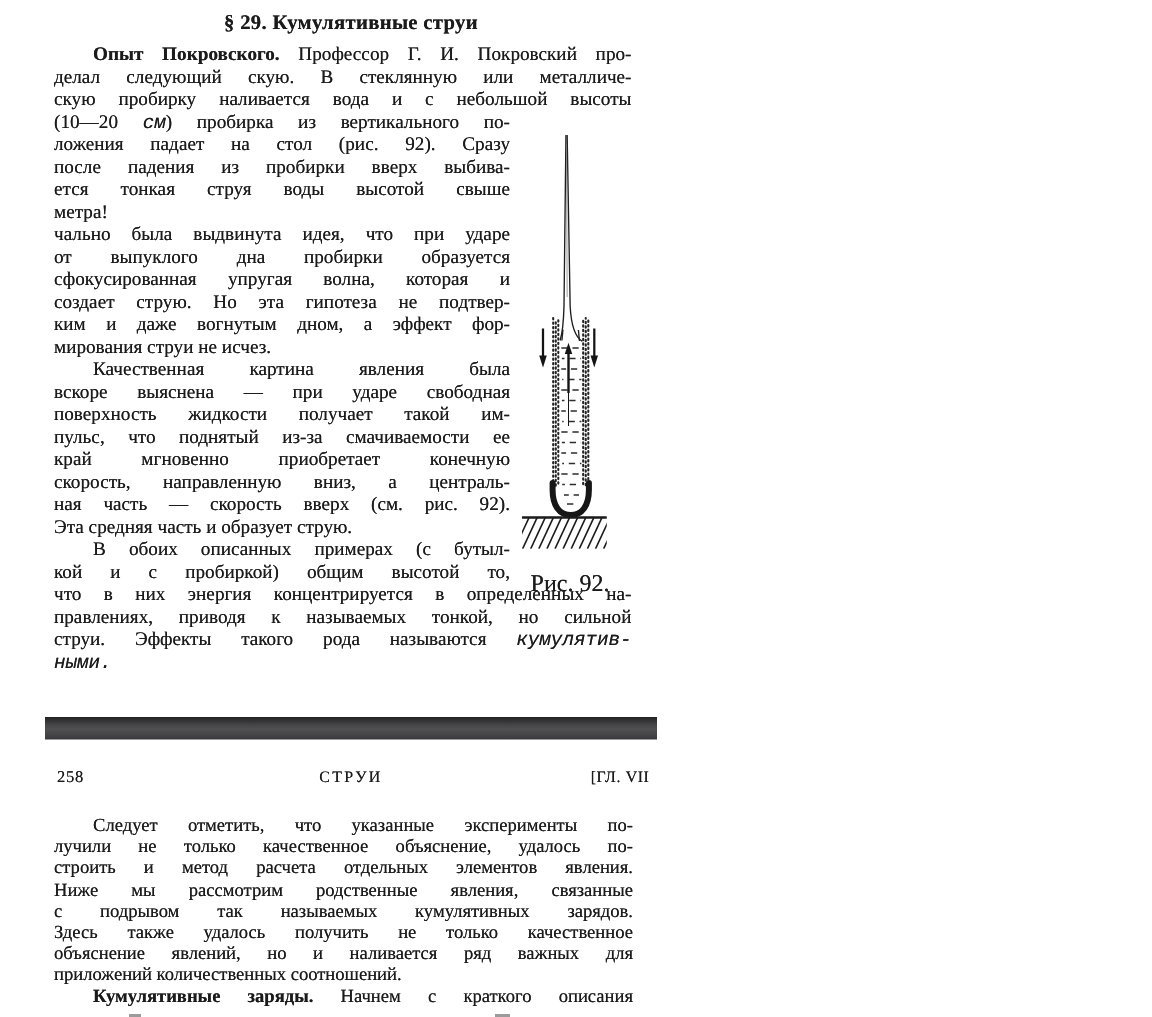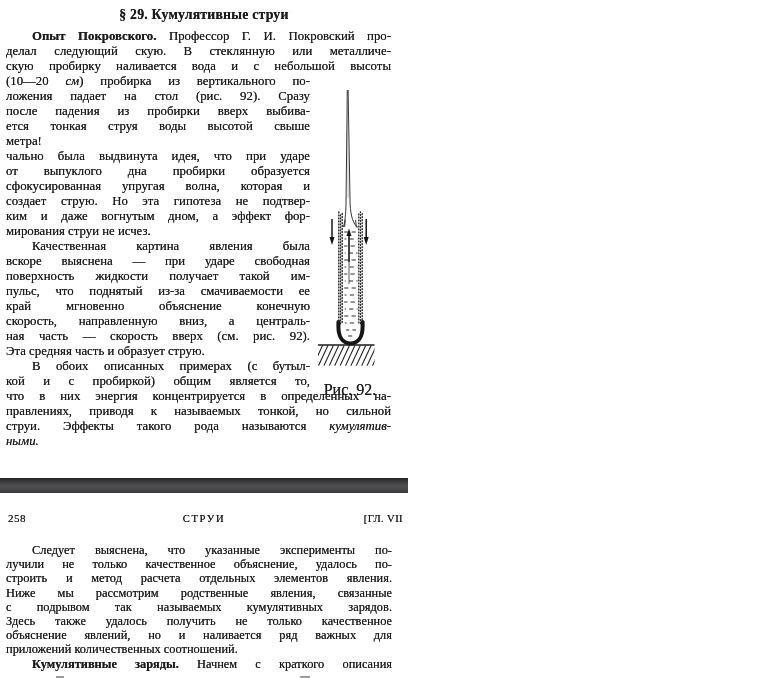--- a/index.html
+++ b/index.html
@@ -1,31 +1,32 @@
 <!DOCTYPE html>
 <html><head>
 <meta charset="utf-8">
 <style>
   html,body{margin:0;padding:0;background:#ffffff;}
   .screen{
     position:relative;width:714px;height:678px;background:#ffffff;overflow:hidden;
     font-family:"Liberation Serif",serif;color:#1b1b1b;
     text-shadow:0 0 0.35px rgba(25,25,25,0.85);
+    margin-left:30px;
   }
   .title-line{
     position:absolute;top:7px;left:0;width:408px;text-align:center;
     font-weight:bold;font-size:13.8px;letter-spacing:0.2px;
   }
   .toptext{position:absolute;left:6px;top:29px;width:385px;}
   .ln{height:15px;line-height:15px;font-size:12.8px;text-align:justify;text-align-last:justify;overflow:hidden;}
   .narrow{width:304px;}
   .nj{text-align:left;text-align-last:left;}
   .ind{text-indent:26px;}
   .bold{font-weight:bold;}
-  .it{font-style:italic;}
+  .it{font-style:italic;font-family:Liberation Mono, monospace;}
   .fig{position:absolute;left:318px;top:88px;}
   .caption{position:absolute;left:322px;top:381px;width:56px;text-align:center;font-size:16px;}
   .bar{
     position:absolute;left:0;top:478px;width:408px;height:15px;
     background:linear-gradient(180deg,#222224 0%,#454547 35%,#505052 55%,#454547 80%,#39393b 100%);
   }
   .hdr{position:absolute;top:512px;left:0;width:408px;height:14px;font-size:11px;}
   .hdr .pnum{position:absolute;left:8px;top:0;letter-spacing:0.5px;}
   .hdr .rt{position:absolute;left:0;top:0.5px;width:100%;text-align:center;font-size:10.6px;letter-spacing:1.6px;}
   .hdr .ch{position:absolute;right:5px;top:0.5px;font-size:10.6px;letter-spacing:0.4px;}
@@ -57,26 +58,26 @@
           <div class="ln">чально была выдвинута идея, что при ударе</div>
           <div class="ln">от выпуклого дна пробирки образуется</div>
           <div class="ln">сфокусированная упругая волна, которая и</div>
           <div class="ln">создает струю. Но эта гипотеза не подтвер-</div>
           <div class="ln">ким и даже вогнутым дном, а эффект фор-</div>
           <div class="ln nj">мирования струи не исчез.</div>
           <div class="ln ind">Качественная картина явления была</div>
           <div class="ln">вскоре выяснена — при ударе свободная</div>
           <div class="ln">поверхность жидкости получает такой им-</div>
           <div class="ln">пульс, что поднятый из-за смачиваемости ее</div>
-          <div class="ln">край мгновенно объяснение конечную</div>
+          <div class="ln">край мгновенно приобретает конечную</div>
           <div class="ln">скорость, направленную вниз, а централь-</div>
           <div class="ln">ная часть — скорость вверх (см. рис. 92).</div>
           <div class="ln nj">Эта средняя часть и образует струю.</div>
           <div class="ln ind">В обоих описанных примерах (с бутыл-</div>
-          <div class="ln">кой и с пробиркой) общим является то,</div>
+          <div class="ln">кой и с пробиркой) общим высотой то,</div>
         </div>
     </div>
     <div>
         <div class="ln">что в них энергия концентрируется в определенных на-</div>
         <div class="ln">правлениях, приводя к называемых тонкой, но сильной</div>
       </div>
     <div class="ln"><span>струи. Эффекты такого рода называются </span><span class="it">кумулятив-</span></div>
     <div class="ln nj it">ными.</div>
   </div>
 
@@ -158,21 +159,21 @@
 
   <div class="bar"></div>
 
   <div class="hdr">
     <span class="pnum">258</span>
     <span class="rt">СТРУИ</span>
     <span class="ch">[ГЛ. VII</span>
   </div>
 
   <div class="bt">
-    <div class="ln ind">Следует выяснена, что указанные эксперименты по-</div>
+    <div class="ln ind">Следует отметить, что указанные эксперименты по-</div>
     <div>
         <div class="ln">лучили не только качественное объяснение, удалось по-</div>
         <div class="ln">строить и метод расчета отдельных элементов явления.</div>
         <div class="ln">Ниже мы рассмотрим родственные явления, связанные</div>
         <div class="ln">с подрывом так называемых кумулятивных зарядов.</div>
         <div class="ln">Здесь также удалось получить не только качественное</div>
         <div class="ln">объяснение явлений, но и наливается ряд важных для</div>
         <div class="ln nj">приложений количественных соотношений.</div>
       </div>
     <div class="ln ind"><span class="bold">Кумулятивные заряды.</span><span> Начнем с краткого описания</span></div>

